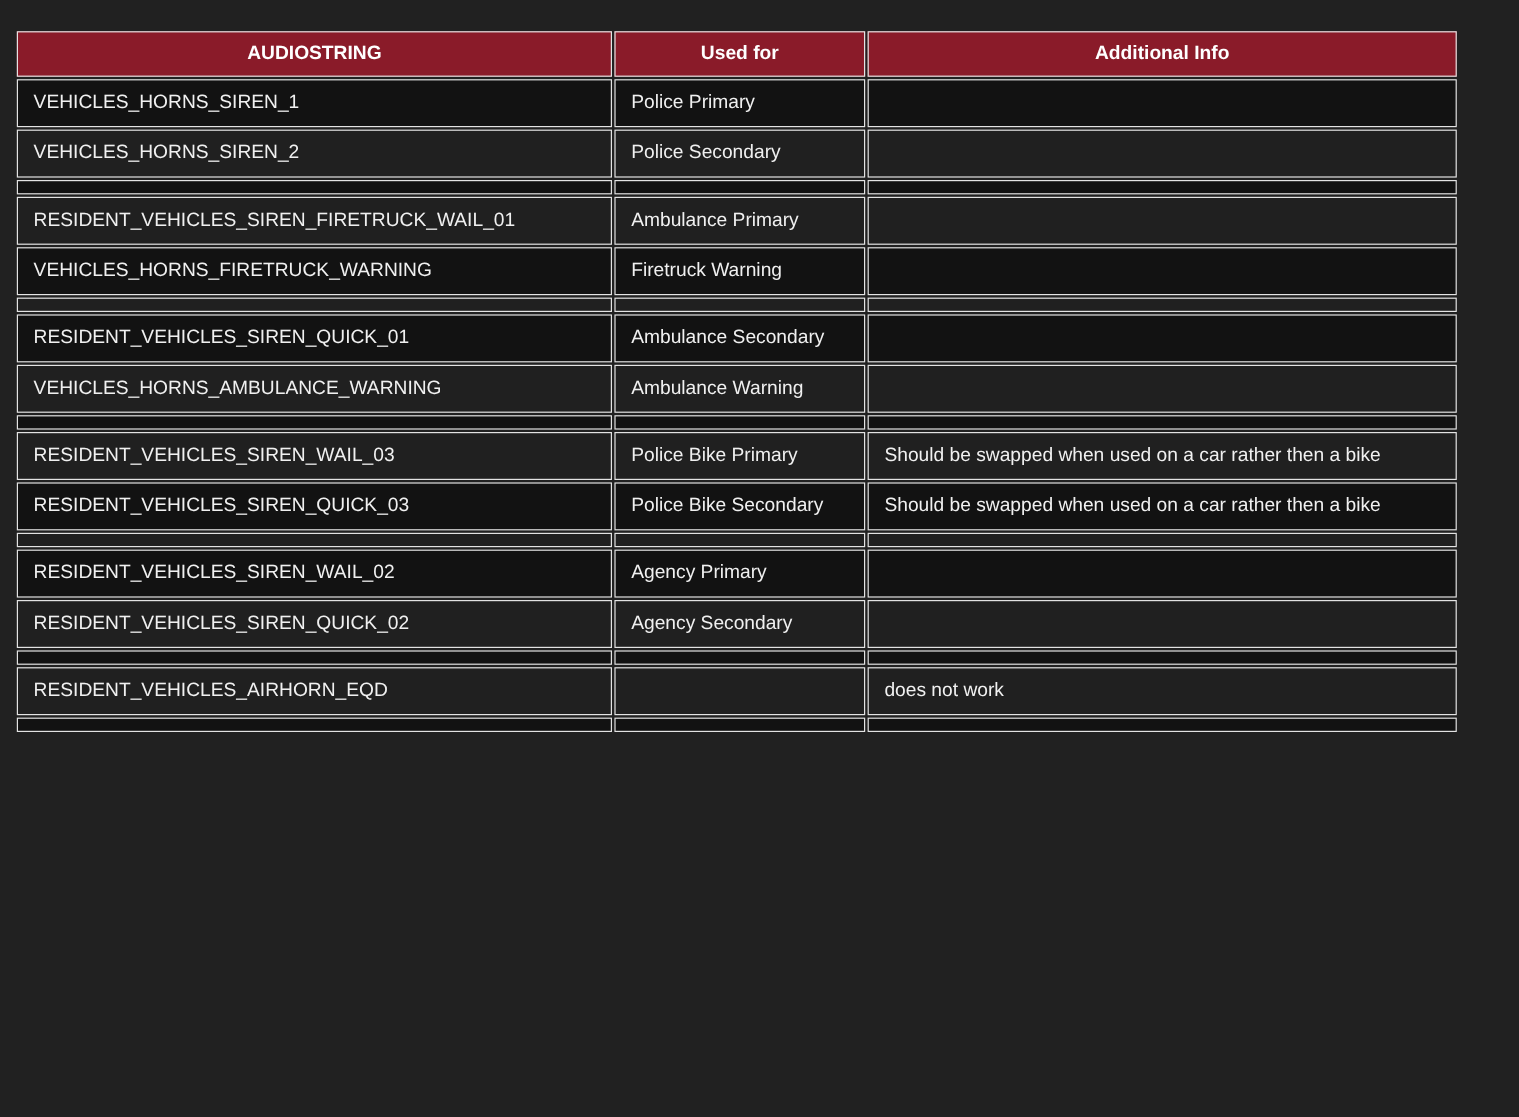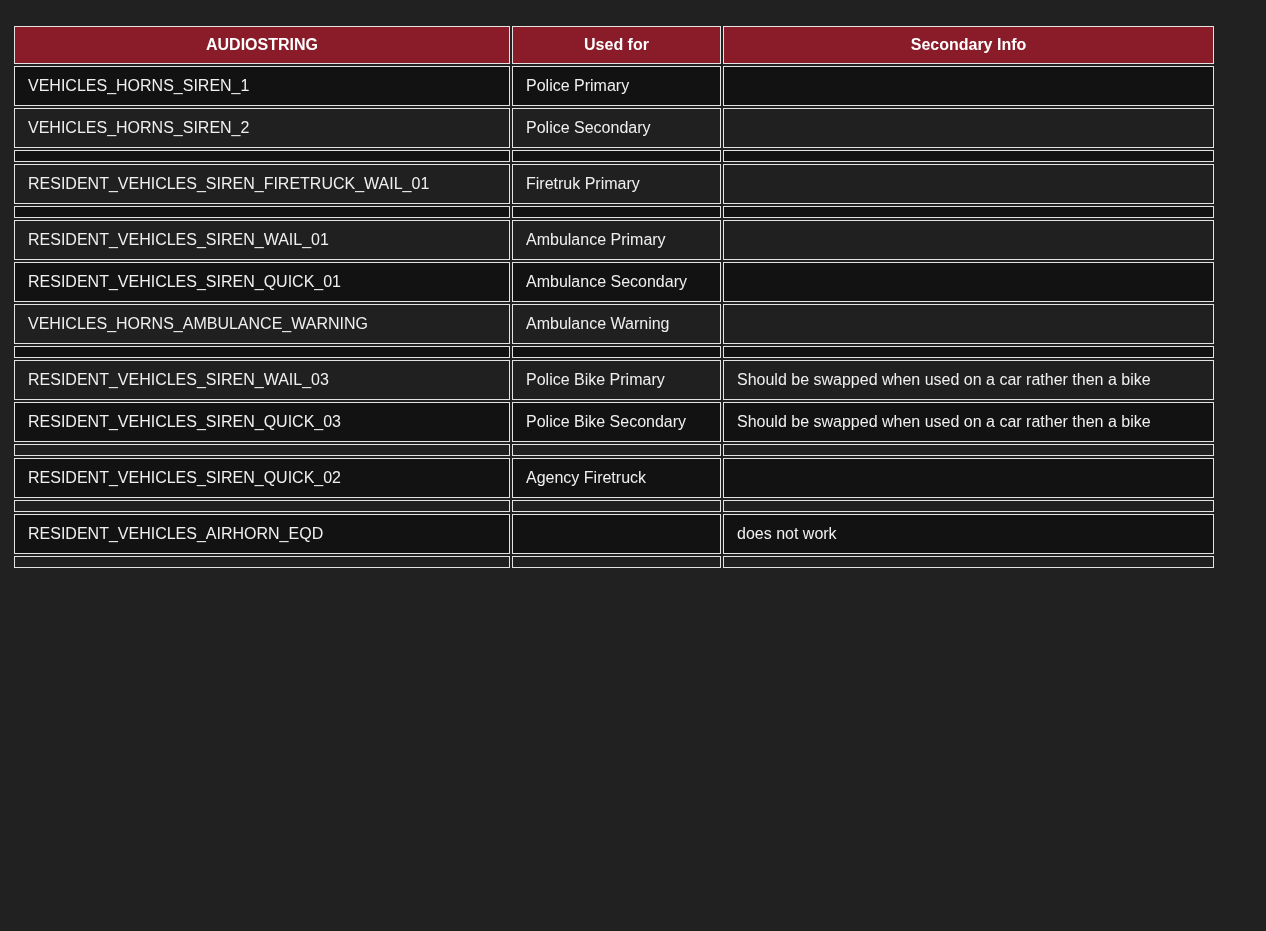--- a/index.html
+++ b/index.html
@@ -71,52 +71,52 @@
 <table class="siren-table">
   <colgroup>
     <col class="col-audiostring">
     <col class="col-used-for">
     <col class="col-add-info">
   </colgroup>
   <thead>
     <tr>
       <th>AUDIOSTRING</th>
       <th>Used for</th>
-      <th>Secondary Info</th>
+      <th>Additional Info</th>
     </tr>
   </thead>
   <tbody id="table-body">
       <tr>
         <td>VEHICLES_HORNS_SIREN_1</td>
         <td>Police Primary</td>
         <td></td>
       </tr>
       <tr>
         <td>VEHICLES_HORNS_SIREN_2</td>
         <td>Police Secondary</td>
         <td></td>
       </tr>
       <tr class="spacer">
         <td></td>
         <td></td>
         <td></td>
       </tr>
       <tr>
         <td>RESIDENT_VEHICLES_SIREN_FIRETRUCK_WAIL_01</td>
-        <td>Firetruk Primary</td>
+        <td>Ambulance Primary</td>
+        <td></td>
+      </tr>
+      <tr>
+        <td>VEHICLES_HORNS_FIRETRUCK_WARNING</td>
+        <td>Firetruck Warning</td>
         <td></td>
       </tr>
       <tr class="spacer">
         <td></td>
         <td></td>
-        <td></td>
-      </tr>
-      <tr>
-        <td>RESIDENT_VEHICLES_SIREN_WAIL_01</td>
-        <td>Ambulance Primary</td>
         <td></td>
       </tr>
       <tr>
         <td>RESIDENT_VEHICLES_SIREN_QUICK_01</td>
         <td>Ambulance Secondary</td>
         <td></td>
       </tr>
       <tr>
         <td>VEHICLES_HORNS_AMBULANCE_WARNING</td>
         <td>Ambulance Warning</td>
@@ -136,22 +136,27 @@
         <td>RESIDENT_VEHICLES_SIREN_QUICK_03</td>
         <td>Police Bike Secondary</td>
         <td>Should be swapped when used on a car rather then a bike</td>
       </tr>
       <tr class="spacer">
         <td></td>
         <td></td>
         <td></td>
       </tr>
       <tr>
+        <td>RESIDENT_VEHICLES_SIREN_WAIL_02</td>
+        <td>Agency Primary</td>
+        <td></td>
+      </tr>
+      <tr>
         <td>RESIDENT_VEHICLES_SIREN_QUICK_02</td>
-        <td>Agency Firetruck</td>
+        <td>Agency Secondary</td>
         <td></td>
       </tr>
       <tr class="spacer">
         <td></td>
         <td></td>
         <td></td>
       </tr>
       <tr>
         <td>RESIDENT_VEHICLES_AIRHORN_EQD</td>
         <td></td>

